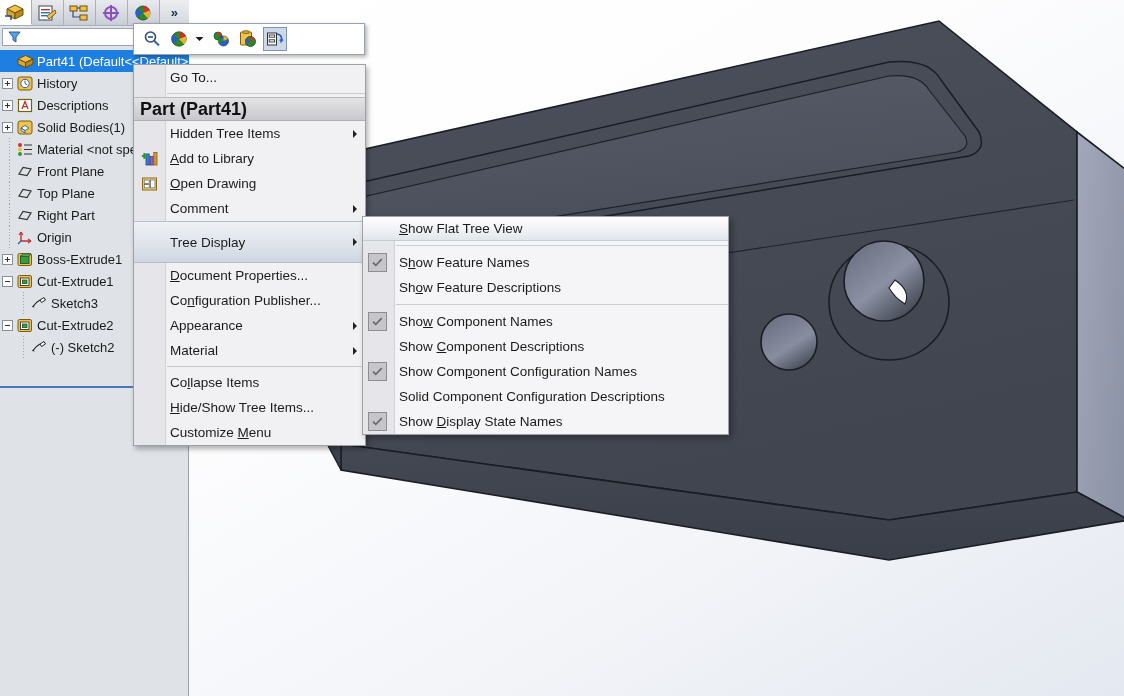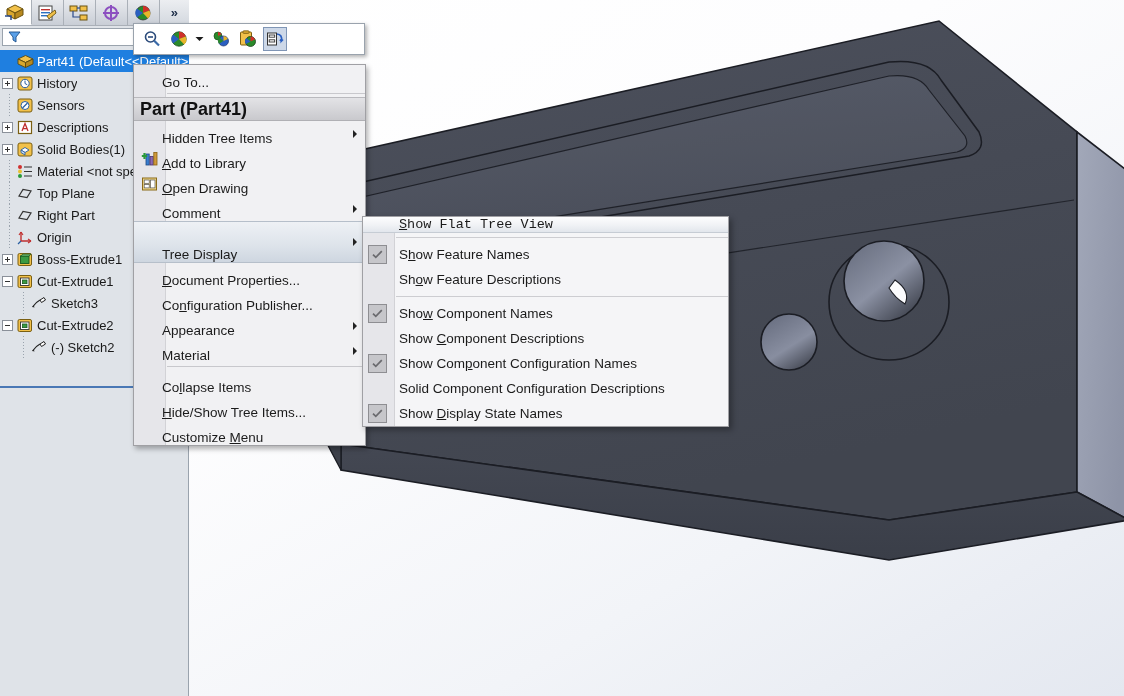--- a/index.html
+++ b/index.html
@@ -173,22 +173,22 @@
     color: #1b1b1b;
   }
   #ctxmenu .gutter {
     position: absolute; left: 0; top: 0; bottom: 0; width: 31px;
     background: #e6e6ea;
     border-right: 1px solid #d2d2d6;
   }
   .mi {
     position: relative;
     height: 25px;
-    display: flex; align-items: flex-end;
-    padding-left: 28px;
+    display: flex; align-items: center;
+    padding-left: 36px;
     box-sizing: border-box;
     white-space: nowrap;
     z-index: 2;
   }
   .mi .miicon {
     position: absolute; left: 6px; top: 4px;
     width: 18px; height: 18px;
     display:flex; align-items:center; justify-content:center;
   }
   .mi .arrow {
@@ -244,24 +244,23 @@
   .smi {
     position: relative;
     height: 25px;
     display: flex; align-items: center;
     padding-left: 36px;
     box-sizing: border-box;
     white-space: nowrap;
     z-index: 2;
   }
   .smi.first {
-    height: 16px;
+    height: 24px;
     background: linear-gradient(#fdfdfe, #f0f2f5 55%, #e2e6ec);
     border-bottom: 1px solid #c6ccd4;
-    font-family: Liberation Mono, monospace;
   }
   .chk {
     position: absolute; left: 5px; top: 3px;
     width: 19px; height: 19px;
     background: #c6c6ca;
     border: 1px solid #8e8e92;
     box-sizing: border-box;
     display:flex; align-items:center; justify-content:center;
   }
   .chk svg { display:block; }
@@ -405,31 +404,20 @@
         <span class="ticon">
           <svg width="16" height="15" viewBox="0 0 16 15">
             <rect x="1" y="1" width="14" height="13" rx="2" fill="#f2c14a" stroke="#7a5f12" stroke-width="1"></rect>
             <circle cx="8" cy="7.5" r="4.2" fill="#ffffff" stroke="#2a5fa0" stroke-width="1"></circle>
             <path d="M8 4.6 L8 7.5 L10.3 8.8" stroke="#2a5fa0" stroke-width="1" fill="none"></path>
           </svg>
         </span>
         <span class="tlabel">History</span>
       </div>
 
-      <div class="trow">
-        <span class="tdots"></span>
-        <span class="ticon">
-          <svg width="16" height="15" viewBox="0 0 16 15">
-            <rect x="1" y="1" width="14" height="13" rx="2" fill="#f2c14a" stroke="#7a5f12" stroke-width="1"></rect>
-            <circle cx="8" cy="7.5" r="4" fill="#ffffff" stroke="#2a5fa0" stroke-width="1"></circle>
-            <path d="M5.5 10 L10.5 5" stroke="#2a5fa0" stroke-width="1.2"></path>
-          </svg>
-        </span>
-        <span class="tlabel">Sensors</span>
-      </div>
 
       <div class="trow">
         <span class="twist plus"></span>
         <span class="ticon">
           <svg width="16" height="15" viewBox="0 0 16 15">
             <rect x="1.5" y="1.5" width="13" height="12" fill="#ffffff" stroke="#7a5f12" stroke-width="1.2"></rect>
             <path d="M5 11 L8 3.5 L11 11 M6.2 8.6 L9.8 8.6" stroke="#c03030" stroke-width="1.3" fill="none"></path>
           </svg>
         </span>
         <span class="tlabel">Descriptions</span>
@@ -453,20 +441,29 @@
           <svg width="16" height="15" viewBox="0 0 16 15">
             <circle cx="3" cy="3" r="2" fill="#d03030"></circle>
             <circle cx="3" cy="7.5" r="2" fill="#e8c030"></circle>
             <circle cx="3" cy="12" r="2" fill="#2a9a3a"></circle>
             <path d="M7 3 L15 3 M7 7.5 L15 7.5 M7 12 L15 12" stroke="#333" stroke-width="1.2"></path>
           </svg>
         </span>
         <span class="tlabel">Material &lt;not specified&gt;</span>
       </div>
 
+      <div class="trow">
+        <span class="tdots"></span>
+        <span class="ticon">
+          <svg width="16" height="15" viewBox="0 0 16 15">
+            <path d="M2 10 L6 3.5 L14 5 L10 11.5 Z" fill="none" stroke="#333" stroke-width="1.2"></path>
+          </svg>
+        </span>
+        <span class="tlabel">Front Plane</span>
+      </div>
 
       <div class="trow">
         <span class="tdots"></span>
         <span class="ticon">
           <svg width="16" height="15" viewBox="0 0 16 15">
             <path d="M2 10 L6 3.5 L14 5 L10 11.5 Z" fill="none" stroke="#333" stroke-width="1.2"></path>
           </svg>
         </span>
         <span class="tlabel">Top Plane</span>
       </div>

